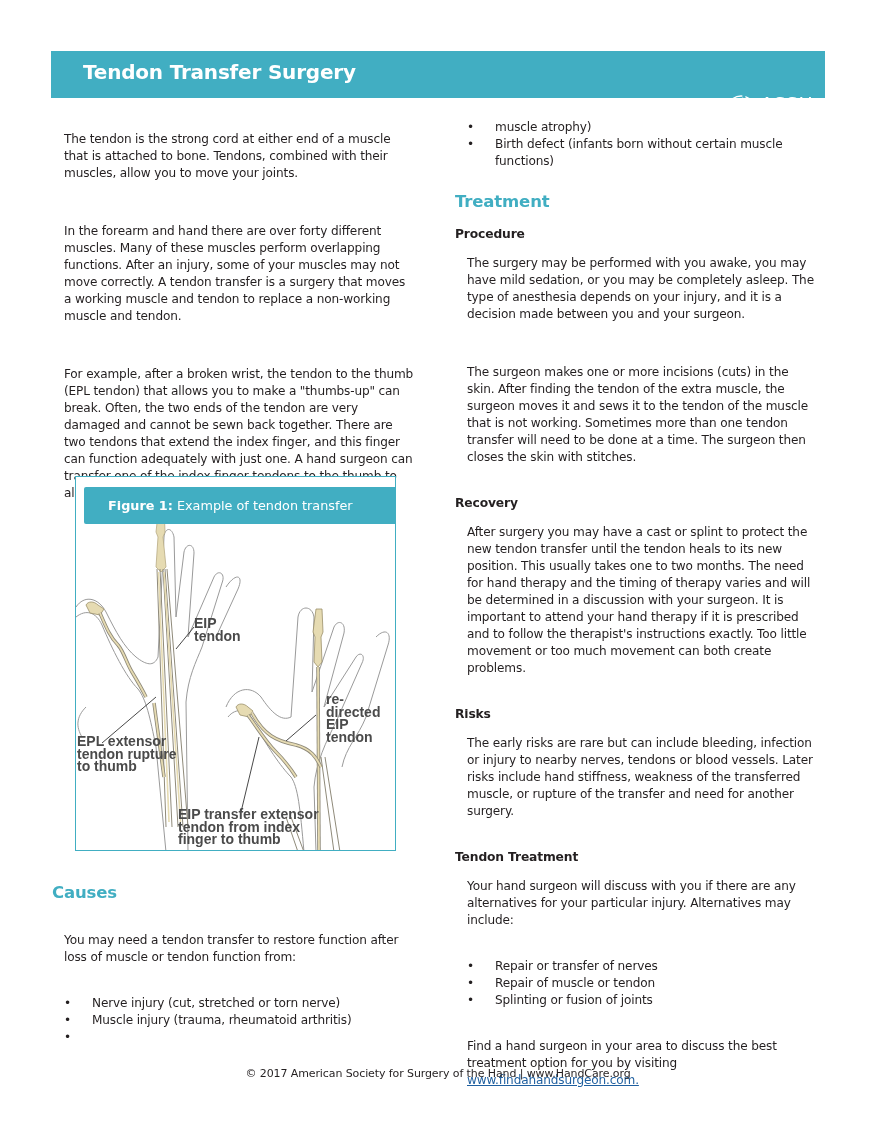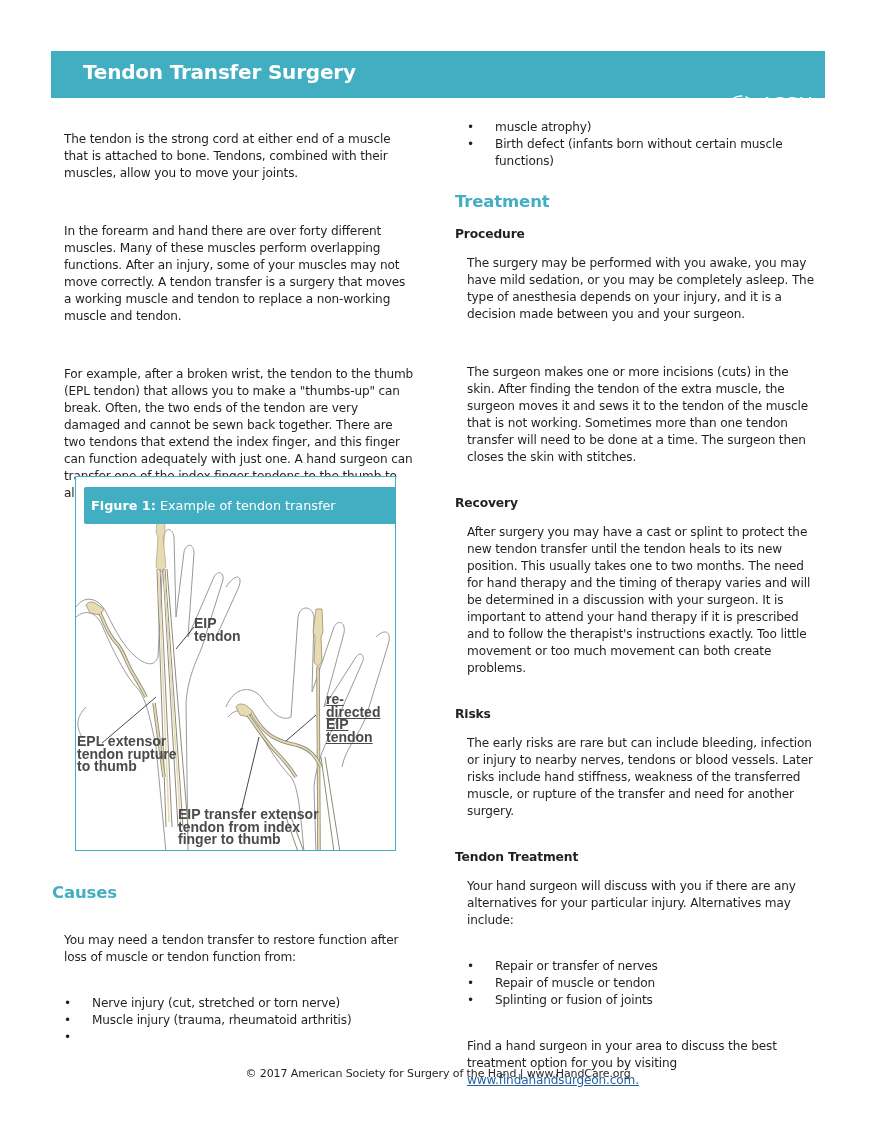--- a/index.html
+++ b/index.html
@@ -21,21 +21,21 @@
   .h2 { color: #41aec2; font-weight: bold; font-size: 16.5px; line-height: 20px; margin: 0; }
   .h3 { font-weight: bold; font-size: 12.3px; line-height: 17px; margin: 0; }
   ul.bullets { list-style: none; margin: 0; padding: 0; }
   ul.bullets li { position: relative; padding-left: 40px; }
   ul.bullets li .dot { position: absolute; left: 12px; top: 0; }
   a.link { color: #1f5f9f; text-decoration: underline; }
 
   .figure { position: absolute; left: 75px; top: 476px; width: 321px; height: 375px;
             border: 1px solid #41aec2; box-sizing: border-box; background: #fff; overflow: hidden; }
   .fig-caption { position: absolute; left: 8px; top: 10px; width: 320px; height: 37px; background: #41aec2;
-            border-radius: 2px; color: #fff; font-size: 12.8px; line-height: 37px; padding-left: 7px; box-sizing: border-box; }
+            border-radius: 2px; color: #fff; font-size: 12.8px; line-height: 37px; padding-left: 24px; box-sizing: border-box; }
   .fig-caption b { font-weight: bold; }
   .figure svg.art { position: absolute; left: 0; top: 0; }
   .fig-label { position: absolute; font-family: "Liberation Sans", sans-serif; font-weight: bold; font-size: 14px;
             line-height: 12.5px; color: #4a4a4a; }
 
   .footer { position: absolute; left: 0; width: 876px; top: 1067px; text-align: center; font-size: 11px; color: #231f20; letter-spacing: -0.1px;}
 </style>
 </head>
 <body>
 
@@ -134,21 +134,21 @@
 
   <div class="fig-label" style="left:118px; top:140px;">
     <div>EIP</div>
     <div>tendon</div>
   </div>
   <div class="fig-label" style="left:1px; top:258px;">
     <div>EPL extensor</div>
     <div>tendon rupture</div>
     <div>to thumb</div>
   </div>
-  <div class="fig-label" style="left:250px; top:216px;text-decoration:underline;">
+  <div class="fig-label" style="left:250px; top:216px;">
     <div>re-directed</div>
     <div>EIP</div>
     <div>tendon</div>
   </div>
   <div class="fig-label" style="left:102px; top:331px;">
     <div>EIP transfer extensor</div>
     <div>tendon from index</div>
     <div>finger to thumb</div>
   </div>
 </div>

